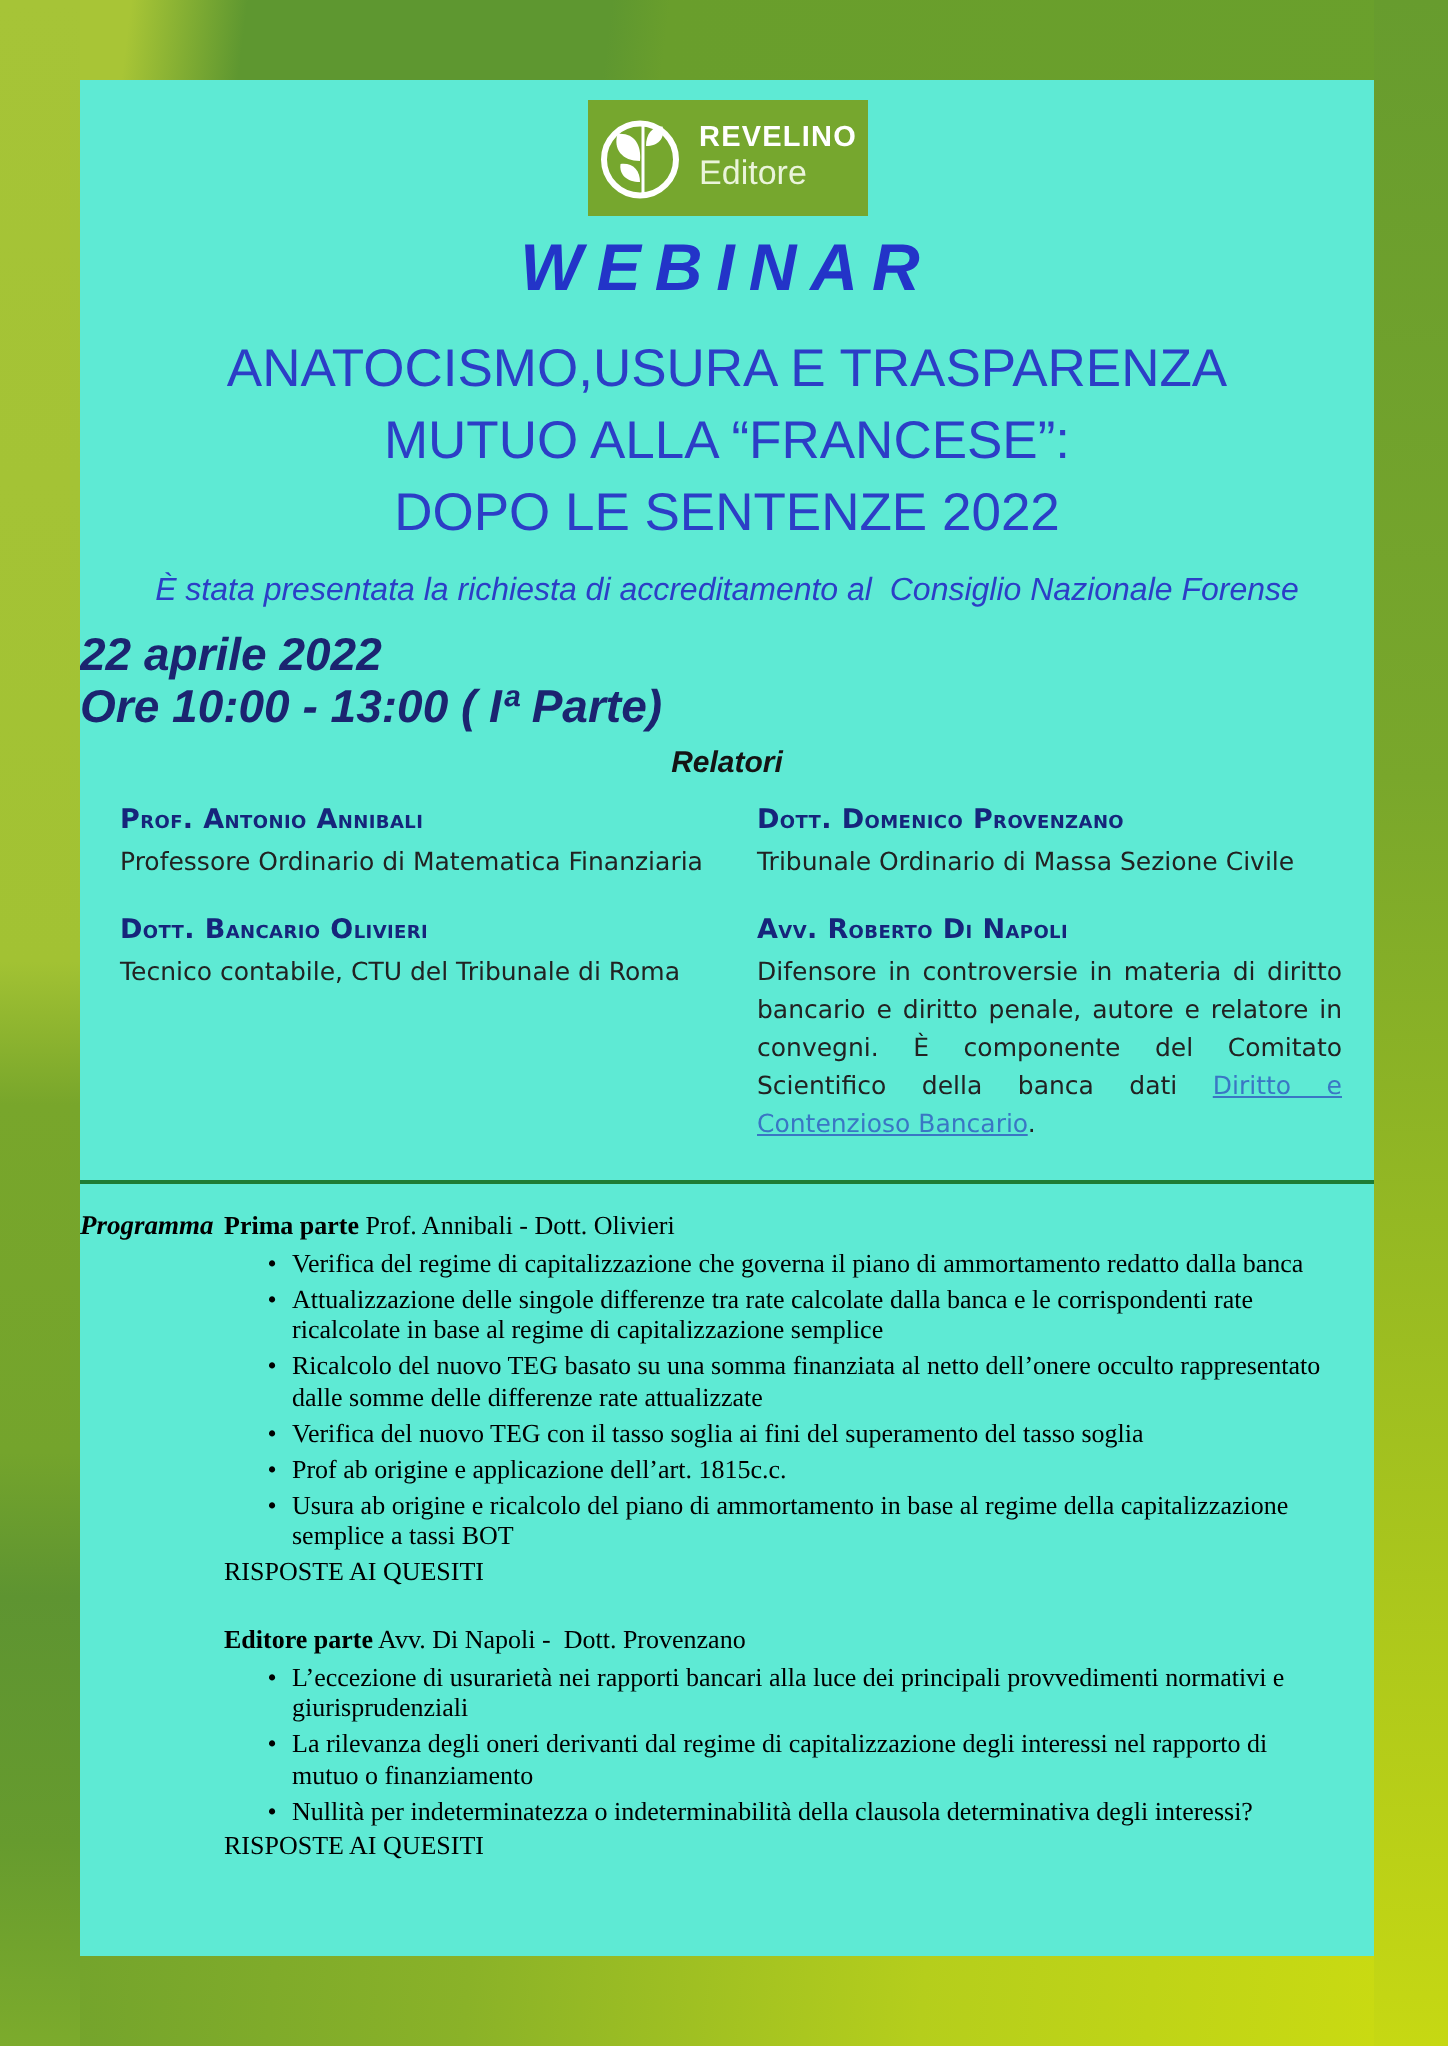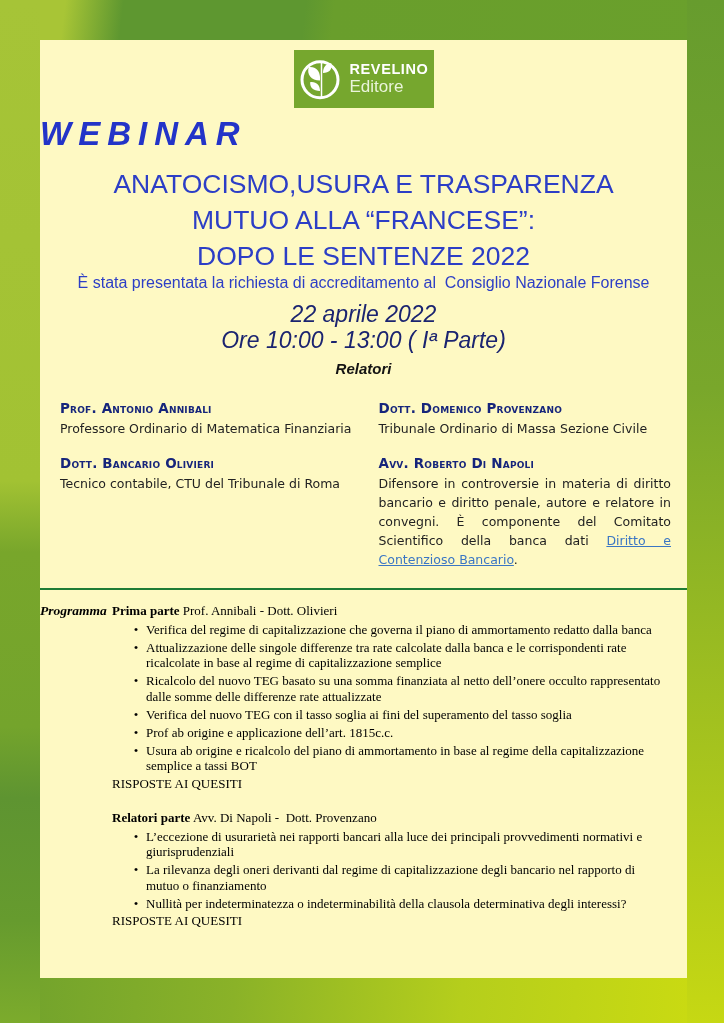--- a/index.html
+++ b/index.html
@@ -13,43 +13,43 @@
   .bg-top{position:absolute;left:0;top:0;right:0;height:40px;
     background:linear-gradient(97deg,#a8c536 0%,#a8c536 9%,#5e9730 17%,#5e9730 42%,#699e2c 46%,#6aa02c 100%);}
   .bg-right{position:absolute;right:0;top:0;bottom:0;width:37px;
     background:linear-gradient(to bottom,#679c2e 0%,#79a72b 38%,#9fbf20 68%,#c6d813 100%);}
   .bg-bottom{position:absolute;left:40px;right:37px;bottom:0;height:45px;
     background:linear-gradient(95deg,#74a42c 0%,#8ab228 30%,#b5ce1c 65%,#c9da12 100%);}
   .bg-left{position:absolute;left:0;top:0;bottom:0;width:40px;
     background:linear-gradient(to bottom,#a6c437 0%,#a2c233 47%,#78a62b 54%,#74a42c 71%,#5e9431 78%,#669b2e 90%,#7cab2c 100%);}
 
   
-  .sheet{position:absolute;left:40px;top:40px;width:647px;height:938px;background:#fef9c3;overflow:hidden;}
+  .sheet{position:absolute;left:40px;top:40px;width:647px;height:938px;background:#5eead4;overflow:hidden;}
 
   
   .logo{width:140px;height:58px;margin:10px auto 0;background:#76a72e;
     display:flex;align-items:center;justify-content:center;gap:9px;}
   .logo-mark{width:42px;height:42px;flex:0 0 auto;}
   .logo-text{line-height:1.05;}
   .logo-name{color:#ffffff;font-size:14.5px;font-weight:bold;letter-spacing:0.6px;}
   .logo-sub{color:#eaf4da;font-size:17px;}
 
-  .webinar{margin-top:7px;text-align:left;color:#2334c8;
+  .webinar{margin-top:7px;text-align:center;color:#2334c8;
     font-size:33px;font-weight:bold;font-style:italic;letter-spacing:7px;}
 
   .title{margin-top:13px;text-align:center;color:#2c3ec6;font-size:26.5px;line-height:36px;}
-  .accred{text-align:center;color:#2c3ec6;font-size:16px;white-space:pre-wrap;}
+  .accred{margin-top:13px;text-align:center;color:#2c3ec6;font-style:italic;font-size:16px;white-space:pre-wrap;}
 
-  .sched{margin-top:9px;text-align:center;color:#1b2470;font-weight:normal;font-style:italic;
+  .sched{margin-top:9px;text-align:left;color:#1b2470;font-weight:bold;font-style:italic;
     font-size:23px;line-height:26px;}
   .relatori{margin-top:7px;text-align:center;font-weight:bold;font-style:italic;font-size:15px;color:#141414;}
 
   
   .speakers{display:grid;grid-template-columns:1fr 1fr;column-gap:26px;
-    margin:23px 16px 0 20px;font-family:"DejaVu Sans","Liberation Sans",sans-serif;font-size:12.5px;}
+    margin:12px 16px 0 20px;font-family:"DejaVu Sans","Liberation Sans",sans-serif;font-size:12.5px;}
   .sp-block{margin-bottom:17px;}
   .sp-name{color:#16257b;font-weight:bold;font-variant:small-caps;font-size:13.5px;letter-spacing:0.2px;}
   .sp-role{color:#222222;line-height:19px;margin-top:3px;}
   .sp-role.justify{text-align:justify;}
   a.link{color:#3a76c4;text-decoration:underline;cursor:pointer;}
 
   .divider{height:2px;background:#1e7c35;margin-top:2px;}
 
   
   .row{display:grid;grid-template-columns:62px 1fr;column-gap:10px;
@@ -157,30 +157,30 @@
           <span class="b-dot">•</span>
           <span>Prof ab origine e applicazione dell’art. 1815c.c.</span>
         </div>
       <div class="b-row">
           <span class="b-dot">•</span>
           <span>Usura ab origine e ricalcolo del piano di ammortamento in base al regime della capitalizzazione semplice a tassi BOT</span>
         </div>
       <div class="risposte">RISPOSTE AI QUESITI</div>
 
       <div class="part2">
-        <span class="pt-bold">Relatori parte</span>
+        <span class="pt-bold">Editore parte</span>
         <span class="pt-names">Avv. Di Napoli -  Dott. Provenzano</span>
       </div>
       <div class="b-row">
           <span class="b-dot">•</span>
           <span>L’eccezione di usurarietà nei rapporti bancari alla luce dei principali provvedimenti normativi e giurisprudenziali</span>
         </div>
       <div class="b-row">
           <span class="b-dot">•</span>
-          <span>La rilevanza degli oneri derivanti dal regime di capitalizzazione degli bancario nel rapporto di mutuo o finanziamento</span>
+          <span>La rilevanza degli oneri derivanti dal regime di capitalizzazione degli interessi nel rapporto di mutuo o finanziamento</span>
         </div>
       <div class="b-row">
           <span class="b-dot">•</span>
           <span>Nullità per indeterminatezza o indeterminabilità della clausola determinativa degli interessi?</span>
         </div>
       <div class="risposte">RISPOSTE AI QUESITI</div>
     </div>
   </div>
 
 </div>

